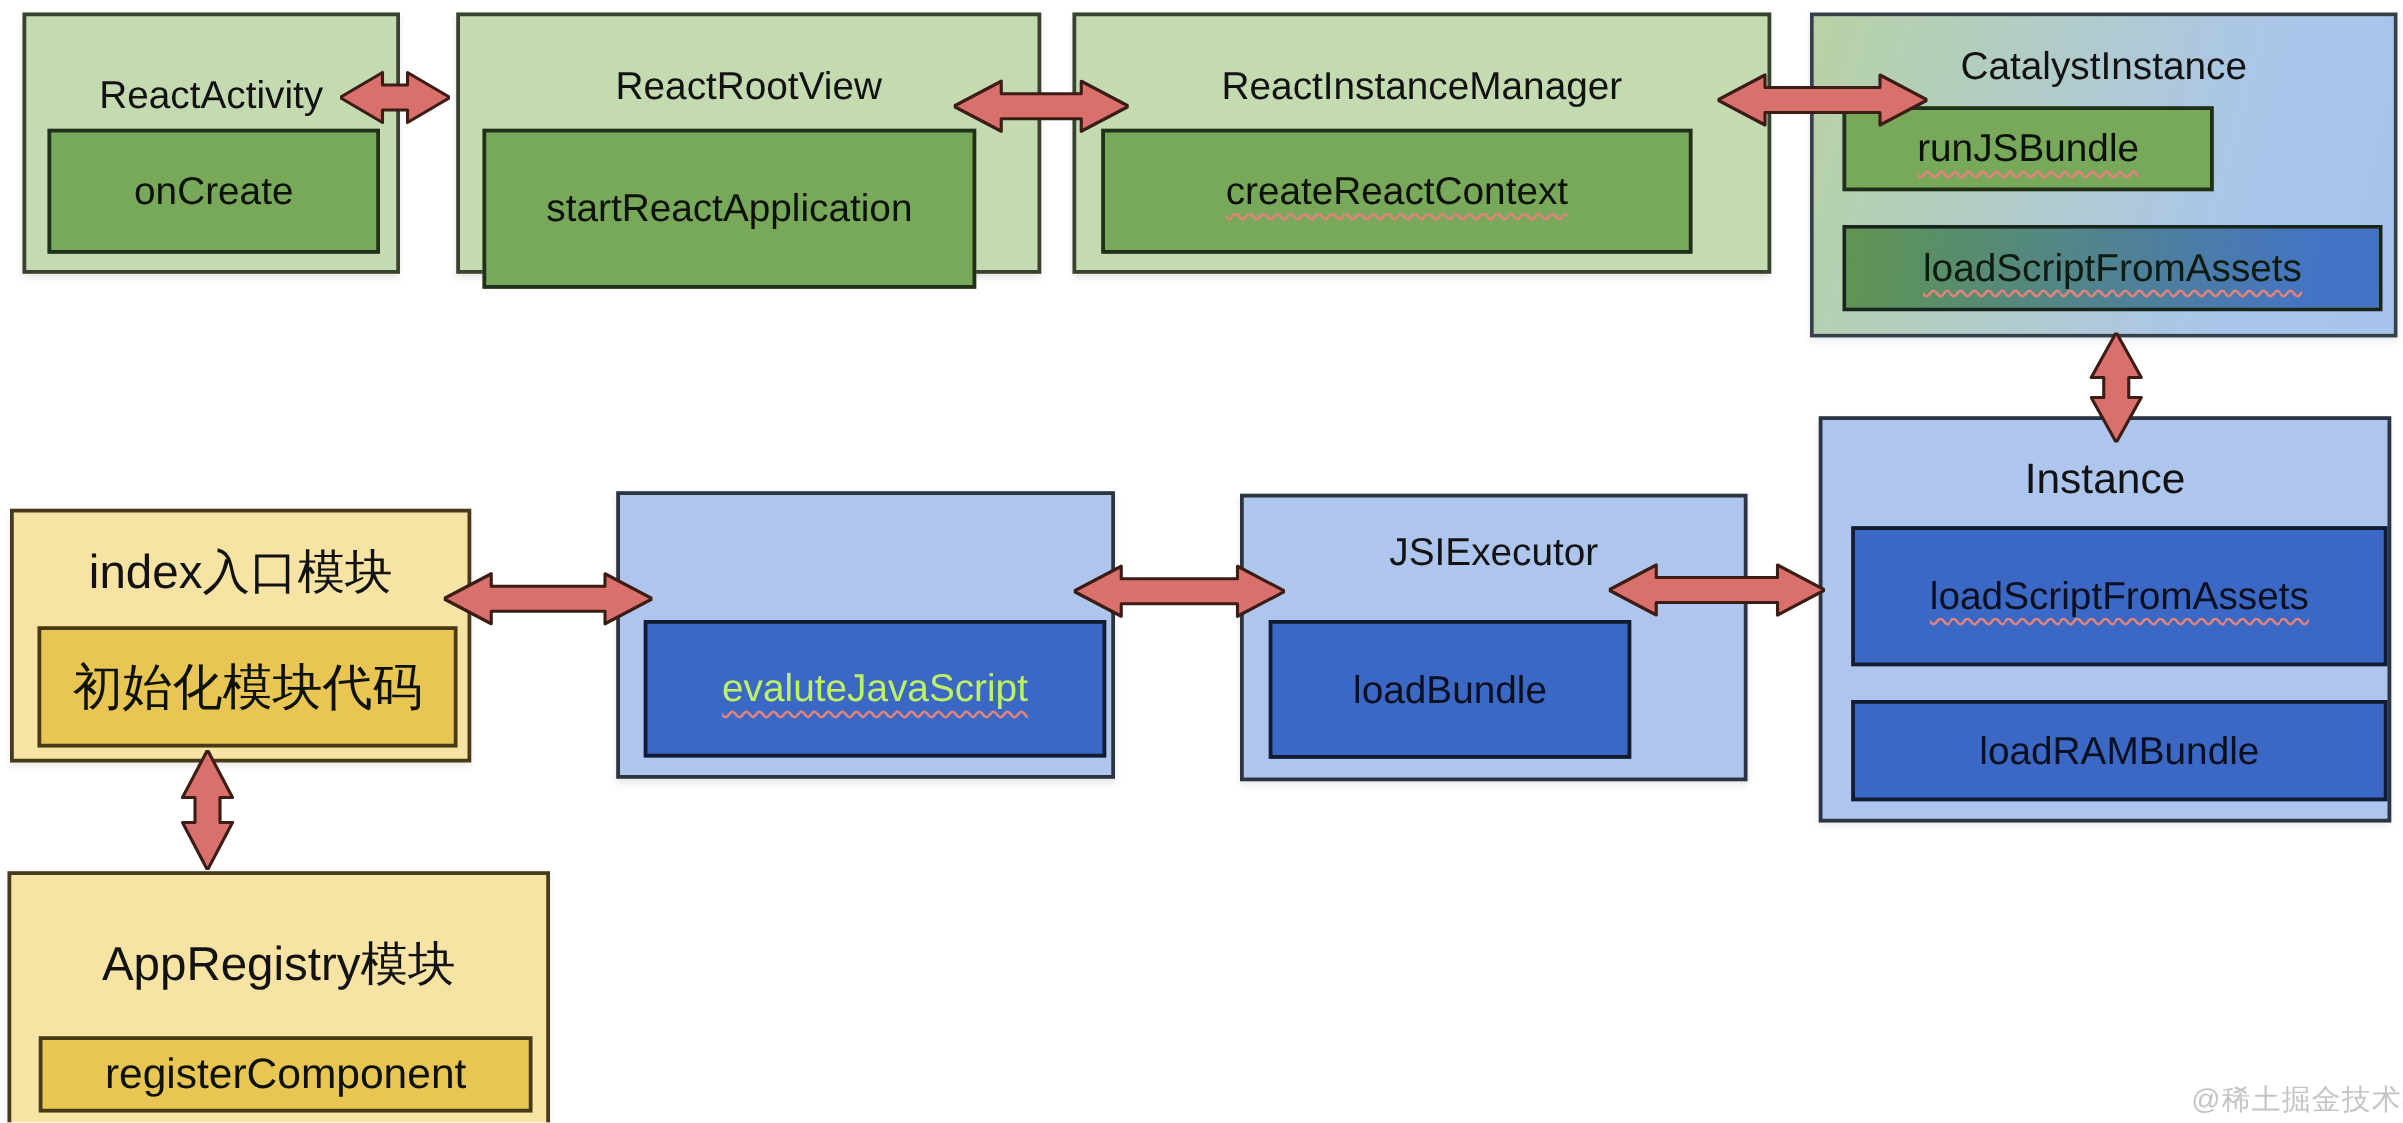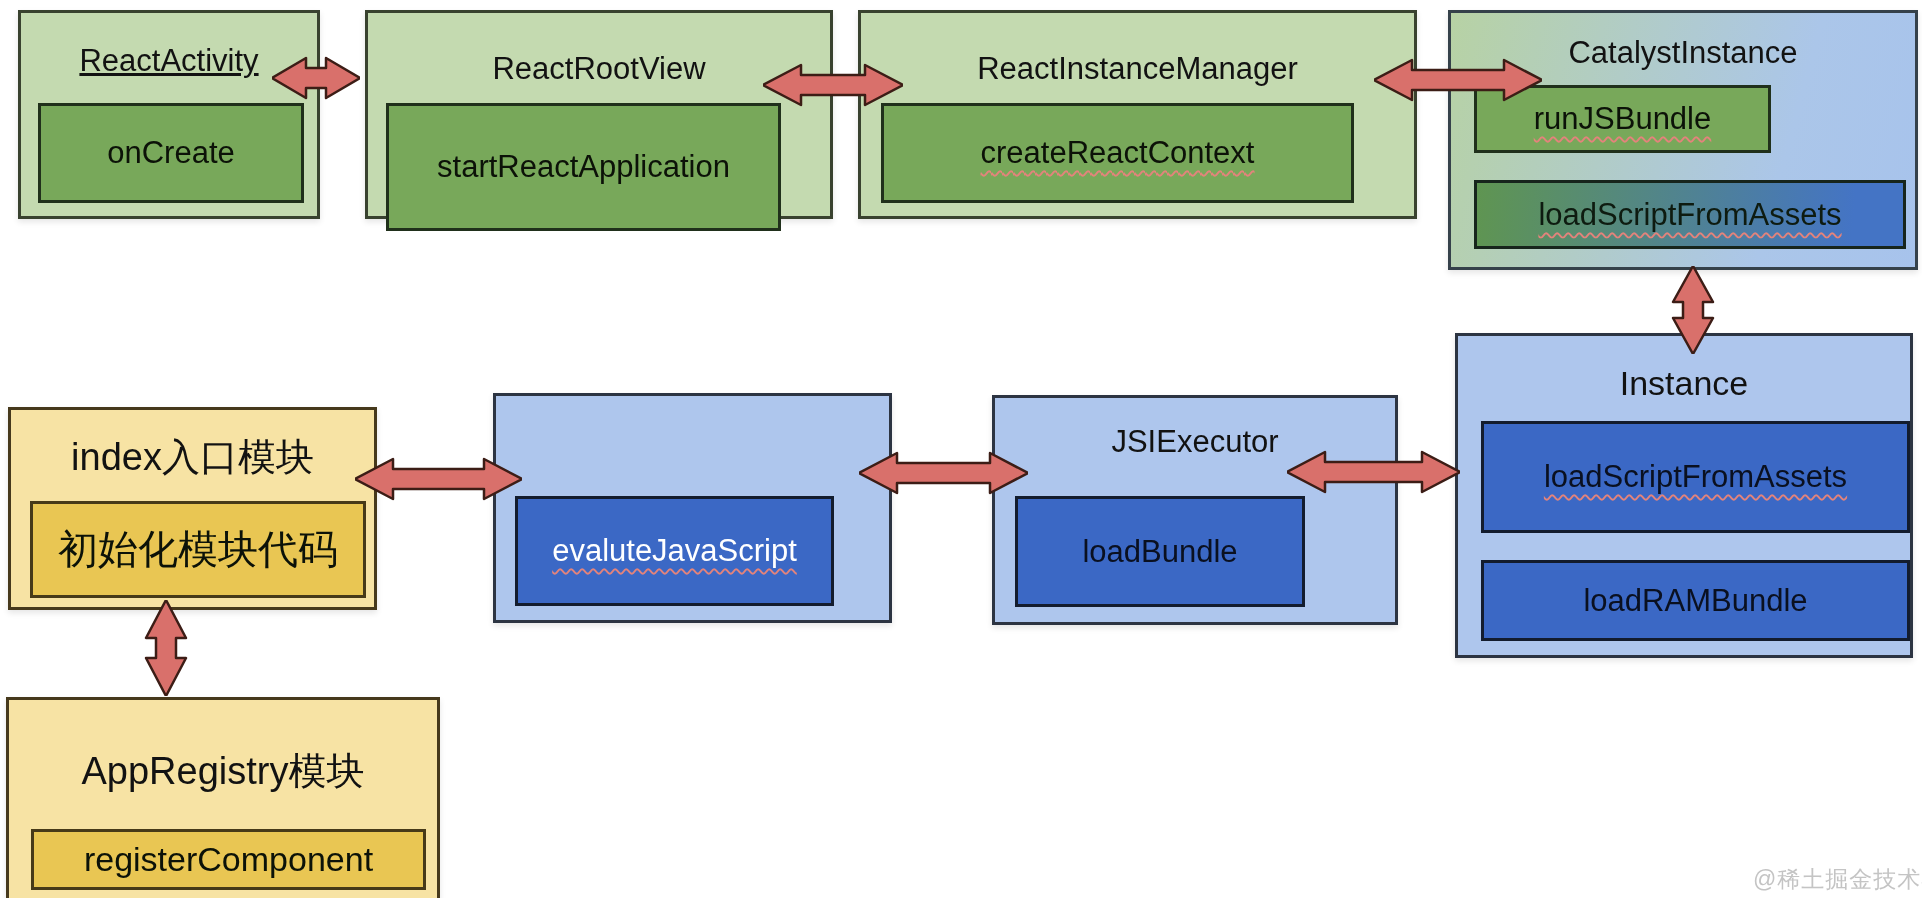--- a/index.html
+++ b/index.html
@@ -25,21 +25,21 @@
   .green-dark{background:#78a85a;border:3px solid #20301b;}
   .blue-light{background:#aec6ed;border:3px solid #2c3442;}
   .blue-dark{background:#3b68c5;border:3px solid #131c2e;}
   .yellow-light{background:#f7e3a4;border:3px solid #46391c;}
   .yellow-dark{background:#e9c653;border:3px solid #473a18;}
   .catalyst-grad{background:linear-gradient(105deg,#b7d2a4 0%,#abc6e9 70%,#a7c3ec 100%);border:3px solid #35414a;}
   .green-blue-grad{background:linear-gradient(95deg,#5f9551 0%,#4474c5 88%);border:3px solid #17251c;}
 
   
   .m-react-activity{left:18px;top:10px;width:302px;height:209px;}
-  .m-react-activity .module-title{top:30px;text-decoration:underline;}
+  .m-react-activity .module-title{top:45px;}
   .m-react-activity .method{left:17px;top:90px;width:266px;height:100px;}
 
   .m-react-root-view{left:365px;top:10px;width:468px;height:209px;}
   .m-react-root-view .module-title{top:38px;}
   .m-react-root-view .method{left:18px;top:90px;width:395px;height:128px;}
 
   .m-react-instance-manager{left:858px;top:10px;width:559px;height:209px;}
   .m-react-instance-manager .module-title{top:38px;}
   .m-react-instance-manager .method{left:20px;top:90px;width:473px;height:100px;}
 
@@ -47,21 +47,21 @@
   .m-catalyst-instance .module-title{top:22px;}
   .m-catalyst-instance .method-0{left:23px;top:72px;width:297px;height:68px;}
   .m-catalyst-instance .method-1{left:23px;top:167px;width:432px;height:69px;color:#0e1b10;}
 
   .m-index-entry{left:8px;top:407px;width:369px;height:203px;}
   .m-index-entry .module-title{top:22px;font-size:38px;}
   .m-index-entry .method{left:19px;top:91px;width:336px;height:97px;font-size:40px;}
 
   .m-jsc{left:493px;top:393px;width:399px;height:230px;}
   .m-jsc .module-title{top:30px;}
-  .m-jsc .method{left:19px;top:100px;width:319px;height:110px;color:#ffffff;}
+  .m-jsc .method{left:19px;top:100px;width:370px;height:110px;color:#bef264;}
 
   .m-jsi-executor{left:992px;top:395px;width:406px;height:230px;}
   .m-jsi-executor .module-title{top:26px;}
   .m-jsi-executor .method{left:20px;top:98px;width:290px;height:111px;color:#0a1020;}
 
   .m-instance{left:1455px;top:333px;width:458px;height:325px;}
   .m-instance .module-title{top:28px;font-size:34px;}
   .m-instance .method-0{left:23px;top:85px;width:429px;height:112px;color:#0a1020;}
   .m-instance .method-1{left:23px;top:224px;width:429px;height:81px;color:#0a1020;}
 

